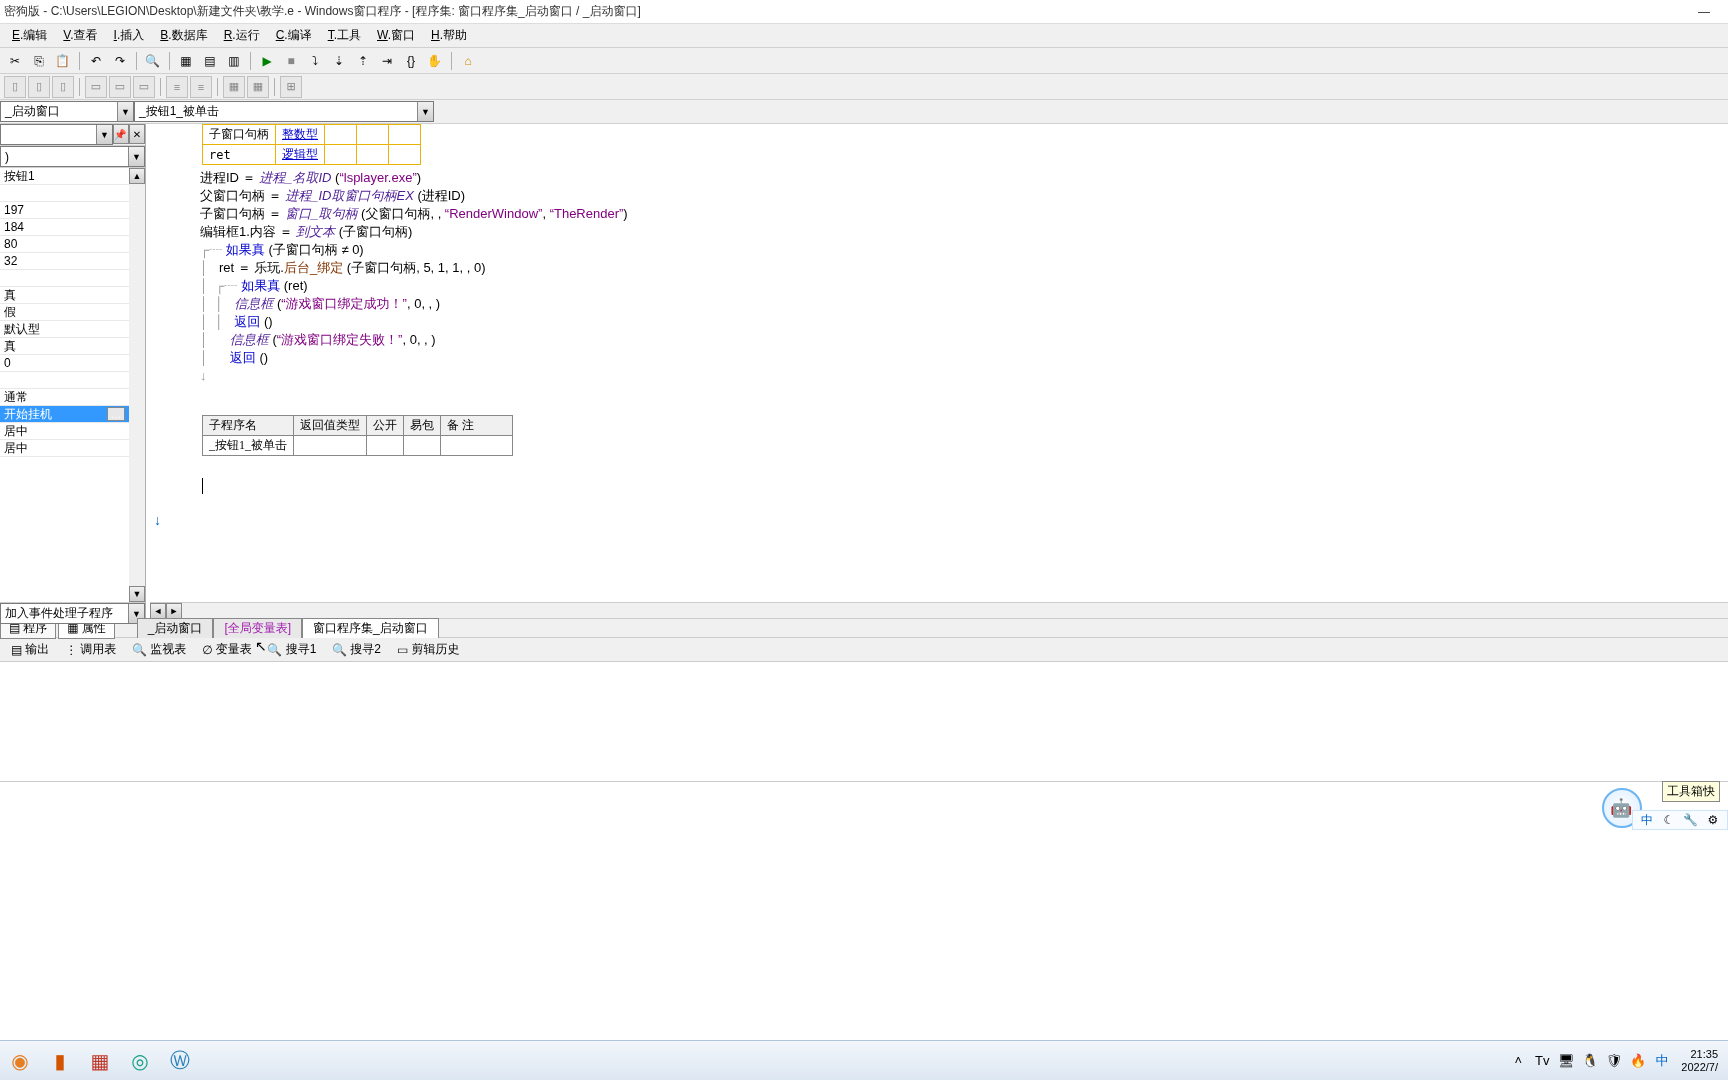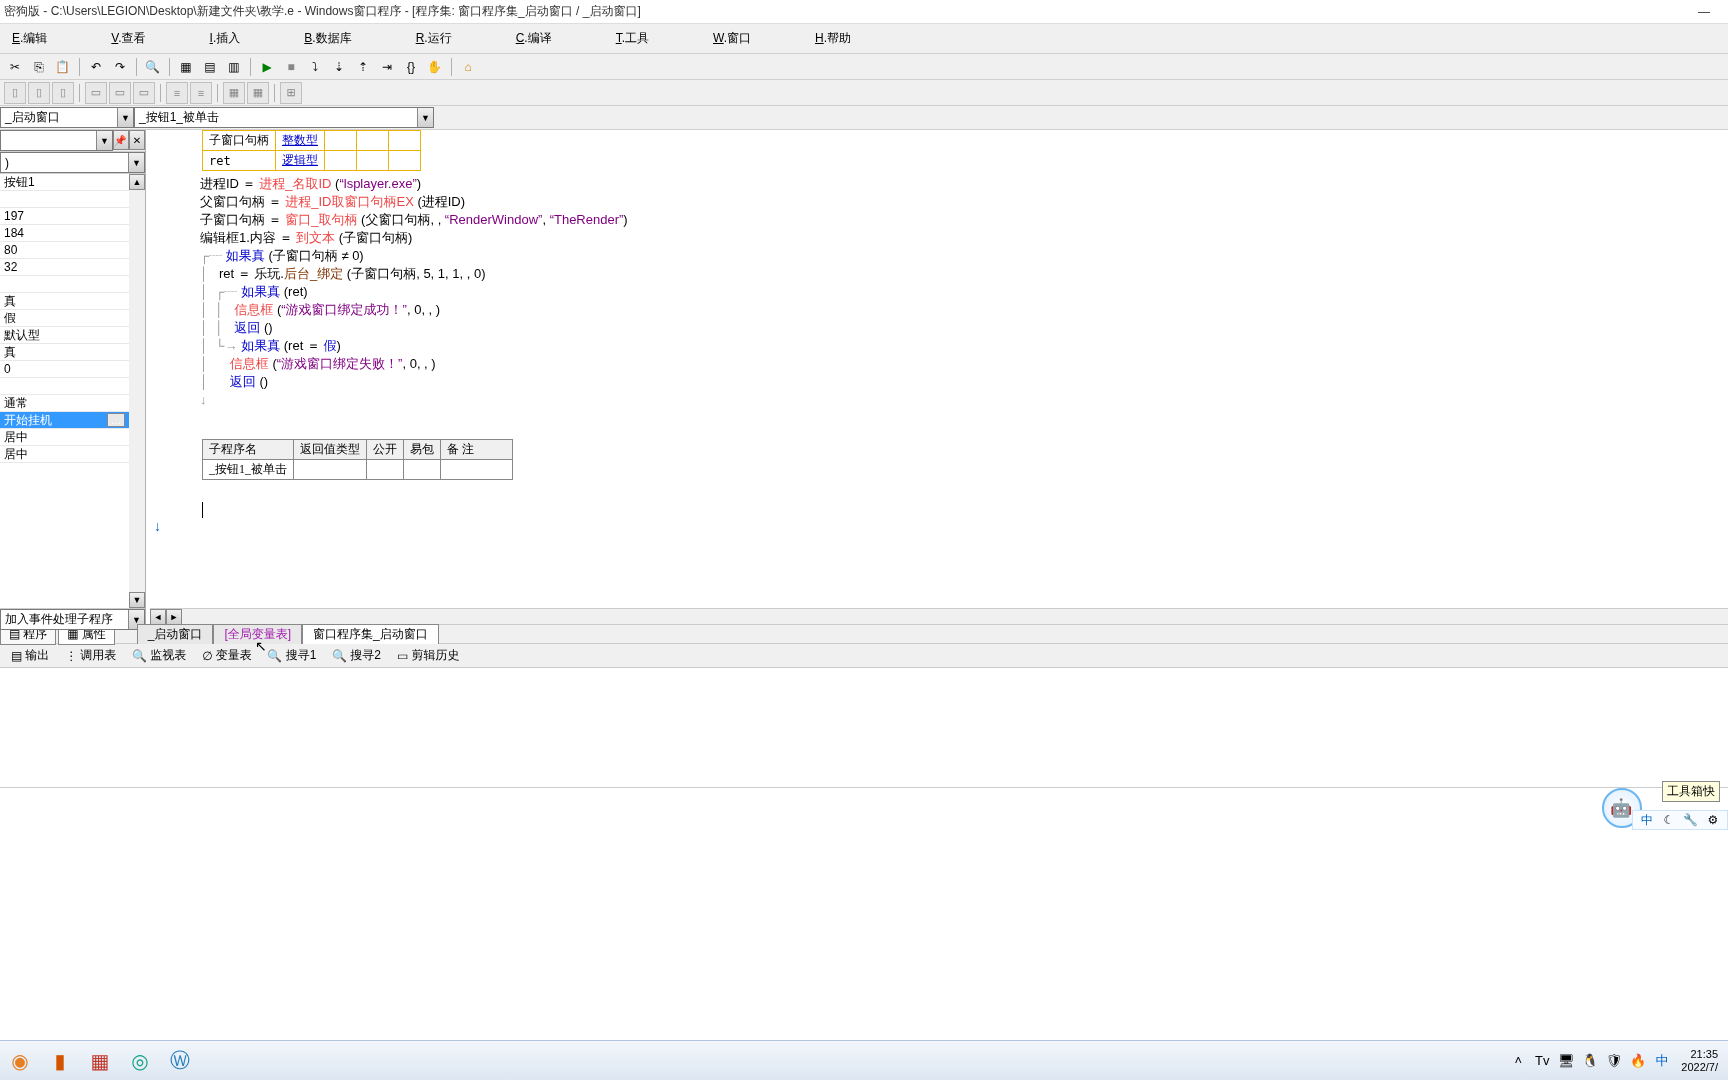--- a/index.html
+++ b/index.html
@@ -4,21 +4,21 @@
 <style>
 * { margin: 0; padding: 0; box-sizing: border-box; font-family: "Microsoft YaHei", SimSun, sans-serif; }
 body { background: #fff; width: 1728px; height: 1080px; overflow: hidden; position: relative; }
 
 
 .title-bar { height: 24px; background: #fff; display: flex; align-items: center; padding: 0 4px; border-bottom: 1px solid #ddd; font-size: 12px; color: #333; }
 .title-bar .spacer { flex: 1; }
 .win-btn { width: 40px; height: 22px; display: inline-flex; align-items: center; justify-content: center; cursor: pointer; font-size: 12px; }
 
 
-.menu-bar { height: 30px; background: #f0f0f0; display: flex; align-items: center; padding: 0 4px; border-bottom: 1px solid #d0d0d0; font-size: 12px; gap: 48px; }
+.menu-bar { height: 24px; background: #f0f0f0; display: flex; align-items: center; padding: 0 4px; border-bottom: 1px solid #d0d0d0; font-size: 12px; }
 .menu-item { padding: 2px 8px; cursor: pointer; }
 .menu-item u { text-decoration: underline; }
 
 
 .toolbar { height: 26px; background: #f0f0f0; display: flex; align-items: center; padding: 0 4px; border-bottom: 1px solid #d0d0d0; gap: 2px; }
 .tb-btn { width: 22px; height: 22px; border: 1px solid transparent; display: inline-flex; align-items: center; justify-content: center; cursor: pointer; font-size: 12px; background: #f0f0f0; }
 .tb-sep { width: 1px; height: 18px; background: #b0b0b0; margin: 0 3px; }
 
 .toolbar2 { height: 26px; background: #f0f0f0; display: flex; align-items: center; padding: 0 4px; border-bottom: 1px solid #d0d0d0; gap: 2px; }
 .tb2-btn { width: 22px; height: 22px; border: 1px solid #c0c0c0; display: inline-flex; align-items: center; justify-content: center; font-size: 11px; background: #e8e8e8; color: #888; }
@@ -46,21 +46,21 @@
 
 
 .code-panel { flex: 1; background: #fff; position: relative; overflow: hidden; }
 
 
 .vartable { border-collapse: collapse; font-size: 12px; }
 .vartable td { border: 1px solid #eab308; padding: 1px 6px; height: 20px; min-width: 32px; font-family: SimSun, monospace; }
 .type-link { color: #0000cc; text-decoration: underline; }
 .kw { color: #0000cc; }
 .str { color: #800080; }
-.fn { color: #ef4444; }
+.fn { color: #4c1d95; font-style: italic; }
 .brown { color: #803300; }
 
 .code { font-family: SimSun, "NSimSun", monospace; font-size: 13px; line-height: 18px; padding: 4px 0 0 2px; }
 .codeline { white-space: pre; padding-left: 0; }
 .tree-dots { color: #999; }
 .code-inner { margin-left: 28px; }
 
 
 .subproc { margin-top: 30px; border-collapse: collapse; font-size: 12px; }
 .subproc td { border: 1px solid #888; padding: 1px 6px; height: 19px; background: #fff; font-family: SimSun; }
@@ -268,21 +268,20 @@
       <div class="code" style="margin-left:24px">
 <div class="codeline"><span>进程ID ＝ </span><span class="fn">进程_名取ID</span><span> (</span><span class="str">“lsplayer.exe”</span><span>)</span></div>
 <div class="codeline"><span>父窗口句柄 ＝ </span><span class="fn">进程_ID取窗口句柄EX</span><span> (进程ID)</span></div>
 <div class="codeline"><span>子窗口句柄 ＝ </span><span class="fn">窗口_取句柄</span><span> (父窗口句柄, , </span><span class="str">“RenderWindow”</span><span>, </span><span class="str">“TheRender”</span><span>)</span></div>
 <div class="codeline"><span>编辑框1.内容 ＝ </span><span class="fn">到文本</span><span> (子窗口句柄)</span></div>
 <div class="codeline"><span class="tree-dots">┌┈ </span><span class="kw">如果真</span><span> (子窗口句柄 ≠ 0)</span></div>
 <div class="codeline"><span class="tree-dots">│   </span><span>ret ＝ 乐玩.</span><span class="brown">后台_绑定</span><span> (子窗口句柄, 5, 1, 1, , 0)</span></div>
 <div class="codeline"><span class="tree-dots">│  ┌┈ </span><span class="kw">如果真</span><span> (ret)</span></div>
 <div class="codeline"><span class="tree-dots">│  │   </span><span class="fn">信息框</span><span> (</span><span class="str">“游戏窗口绑定成功！”</span><span>, 0, , )</span></div>
 <div class="codeline"><span class="tree-dots">│  │   </span><span class="kw">返回</span><span> ()</span></div>
-<div class="codeline"><span class="tree-dots">│  └→ </span><span class="kw">如果真</span><span> (ret ＝ </span><span class="kw">假</span><span>)</span></div>
 <div class="codeline"><span class="tree-dots">│      </span><span class="fn">信息框</span><span> (</span><span class="str">“游戏窗口绑定失败！”</span><span>, 0, , )</span></div>
 <div class="codeline"><span class="tree-dots">│      </span><span class="kw">返回</span><span> ()</span></div>
 <div class="codeline"><span class="tree-dots">↓</span></div>
       </div>
 
       <table class="subproc" style="margin-left:28px">
         <tbody>
             <tr class="hdr">
           <td style="min-width:82px">子程序名</td>
           <td style="min-width:62px">返回值类型</td>

